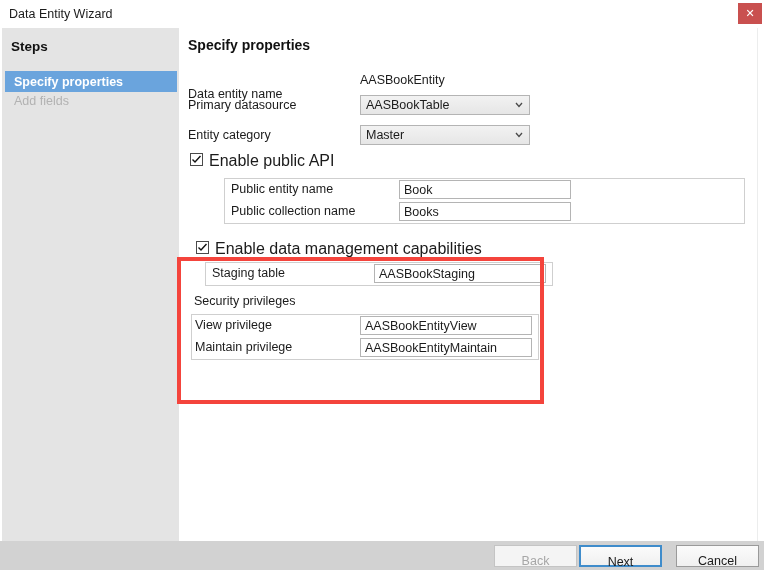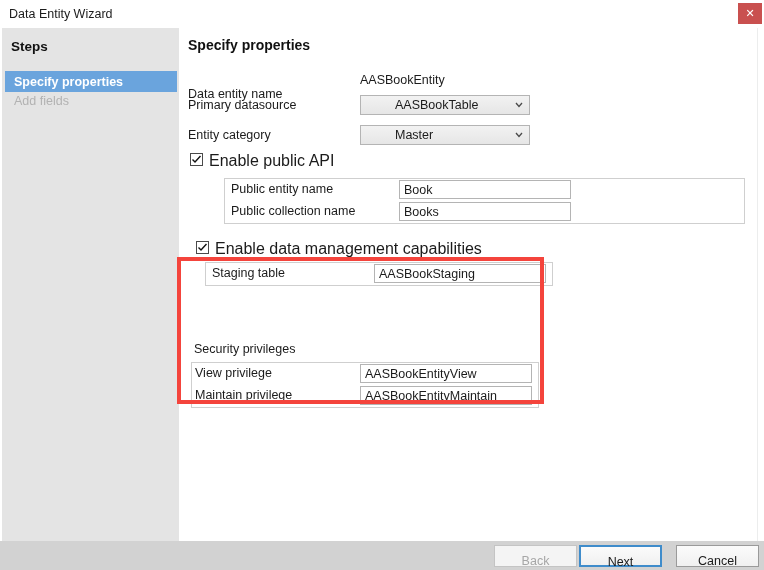--- a/index.html
+++ b/index.html
@@ -155,21 +155,20 @@
     border: 1px solid #b4b4b4;
     box-sizing: border-box;
     cursor: pointer;
   }
   .dropdown .dd-text {
     position: absolute;
     left: 5px; top: 2px;
     font-size: 12.5px;
     color: #1b1b1b;
     white-space: nowrap;
-    margin-left: 29px;
   }
   .dropdown .chevron {
     position: absolute;
     right: 6px; top: 5px;
     width: 8px; height: 8px;
   }
   .dropdown .chevron svg { display: block; }
 
   
   .checkrow {
@@ -374,21 +373,21 @@
         <span class="check-label" style="left:30px; top:4px;">Enable data management capabilities</span>
       </div>
 
       <div class="group" style="height:24px; margin-left:20px; width:348px;">
         <div class="grouprow">
           <span class="label">Staging table</span>
           <input class="textbox" style="left: 168px;" type="text" value="AASBookStaging">
         </div>
       </div>
 
-      <div class="section-label" style="height:28px; margin-left:6px;margin-top:48px;">
+      <div class="section-label" style="height:28px; margin-left:6px;">
         <span class="label" style="top:8px;">Security privileges</span>
       </div>
 
       <div class="group" style="height:46px; margin-left:6px; width:348px;">
         <div class="grouprow">
           <span class="label" style="left:3px;">View privilege</span>
           <input class="textbox" style="left: 168px;" type="text" value="AASBookEntityView">
         </div>
         <div class="grouprow">
           <span class="label" style="left:3px;">Maintain privilege</span>

